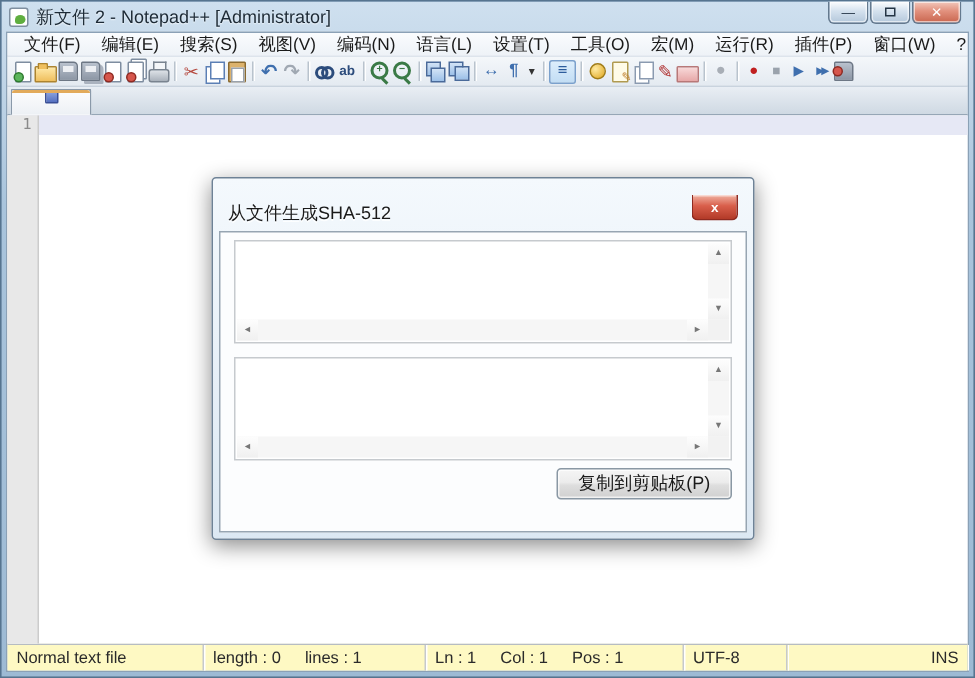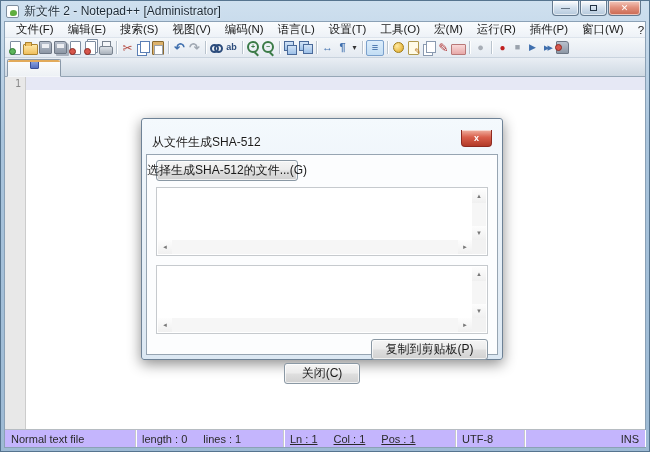--- a/index.html
+++ b/index.html
@@ -95,26 +95,26 @@
     background:#e8705c;border:1px solid #a83c2c;border-radius:2px;color:#fff;font-size:7px;line-height:1;}
 
   
   .editor{flex:1;display:flex;min-height:0;background:#fff;position:relative;}
   .gutter{width:21px;flex:none;background:#e8e8e8;border-right:1px solid #cccccc;
     font-family:"DejaVu Sans Mono",monospace;font-size:10px;color:#8a8a8a;text-align:right;padding:1px 4px 0 0;}
   .edit-area{flex:1;position:relative;}
   .current-line{height:13px;background:#e6e8f5;}
 
   
-  .statusbar{height:18px;flex:none;display:flex;align-items:stretch;background:#c4b5fd;
+  .statusbar{height:18px;flex:none;display:flex;align-items:stretch;background:#fef9c3;
     border-top:1px solid #b6bcc2;font-size:11px;color:#2a2a2a;}
   .ss{display:flex;align-items:center;padding:0 6px;border-right:1px solid #c6c9cc;box-shadow:1px 0 0 #fff;white-space:nowrap;}
   .ss span{margin-right:16px;}
   .ss span:last-child{margin-right:0;}
-  .s1{width:131px;} .s2{width:148px;} .s3{width:172px;text-decoration:underline;} .s4{width:79px;} .s5{width:69px;}
+  .s1{width:131px;} .s2{width:148px;} .s3{width:172px;} .s4{width:79px;} .s5{width:69px;}
   .s6{flex:1;border-right:none;padding-left:8px;justify-content:flex-end;}
 
   
   .dialog{position:absolute;left:141px;top:118px;width:362px;height:242px;z-index:10;
     border:1px solid #6e8296;border-radius:3px;background:linear-gradient(#f4f9fd,#dce8f3);
     box-shadow:0 4px 14px rgba(0,0,0,.45);display:flex;flex-direction:column;padding:12px 4px 4px;}
   .dlg-titlebar{height:23px;flex:none;display:flex;align-items:center;position:relative;padding-left:6px;}
   .dlg-title{color:#1a1a1a;text-shadow:0 1px 0 rgba(255,255,255,.8);}
   .dlg-close{position:absolute;top:-1px;right:6px;width:31px;height:17px;border:1px solid #8e2a20;border-top:none;border-radius:0 0 4px 4px;
     background:linear-gradient(#f0b2a2,#d95f4b 45%,#b23a28);color:#fff;font-size:9px;font-weight:bold;
@@ -262,21 +262,20 @@
 
   </div>
 </div>
 
 <div class="dialog" data-name="sha512-dialog">
   <div class="dlg-titlebar" data-name="dialog-titlebar">
     <span class="dlg-title" data-name="dialog-title">从文件生成SHA-512</span>
     <span class="dlg-close" data-name="dialog-close-button">x</span>
   </div>
   <div class="dlg-client" data-name="dialog-client">
-    <button class="btn select-btn" data-name="select-files-button">选择生成SHA-512的文件...(G)</button>
 
     <div class="ta ta1" data-name="hash-files-field">
       <div class="ta-text" data-name="hash-files-value"></div>
       <div class="vsb" data-name="vertical-scrollbar">
         <span class="sa" data-name="scroll-up-icon">▲</span>
         <span class="sa" data-name="scroll-down-icon">▼</span>
       </div>
       <div class="hsb" data-name="horizontal-scrollbar">
         <span class="sa" data-name="scroll-left-icon">◄</span>
         <span class="sa" data-name="scroll-right-icon">►</span>
@@ -293,17 +292,14 @@
       <div class="hsb" data-name="horizontal-scrollbar">
         <span class="sa" data-name="scroll-left-icon">◄</span>
         <span class="sa" data-name="scroll-right-icon">►</span>
       </div>
       <div class="sc" data-name="scrollbar-corner"></div>
     </div>
 
     <div class="copy-row" data-name="copy-row">
       <button class="btn copy-btn" data-name="copy-to-clipboard-button">复制到剪贴板(P)</button>
     </div>
-    <div class="close-row" data-name="close-row">
-      <button class="btn close-btn" data-name="dialog-close-action-button">关闭(C)</button>
-    </div>
   </div>
 </div>
 
 </body></html>

